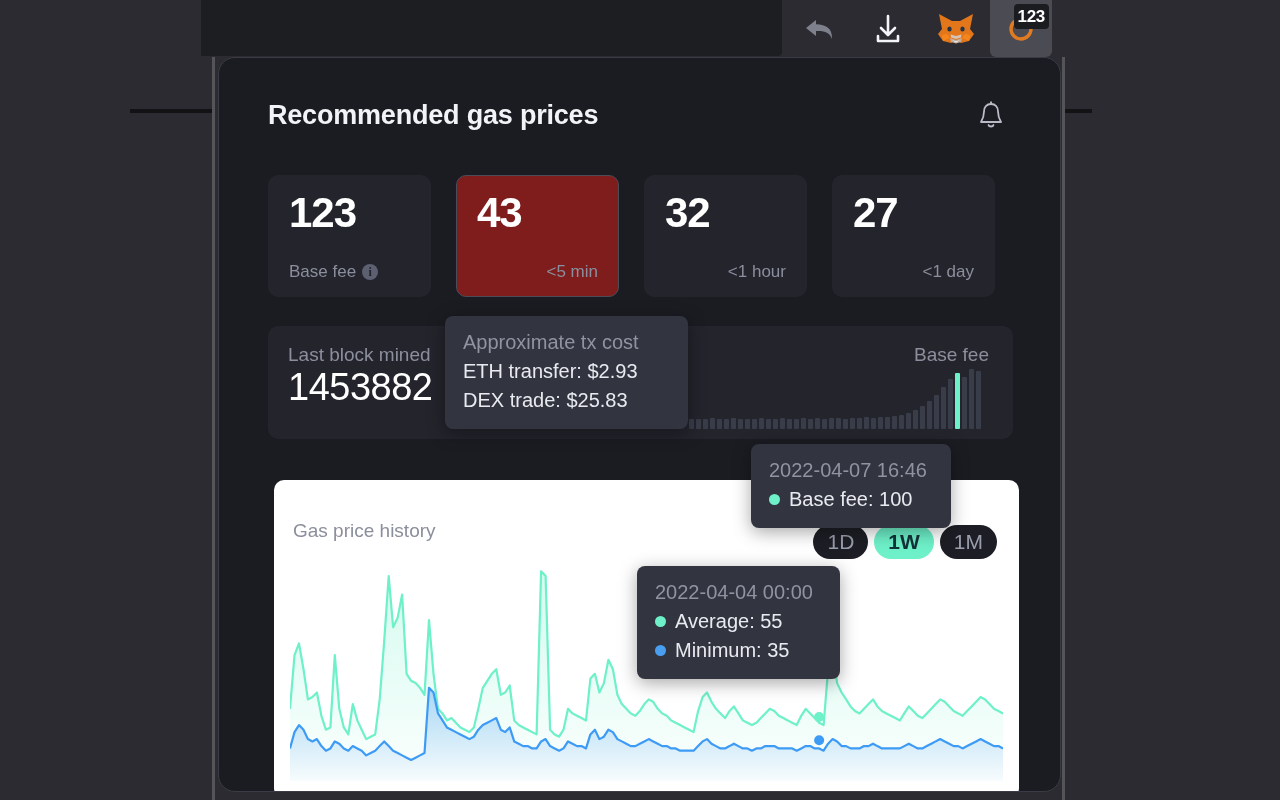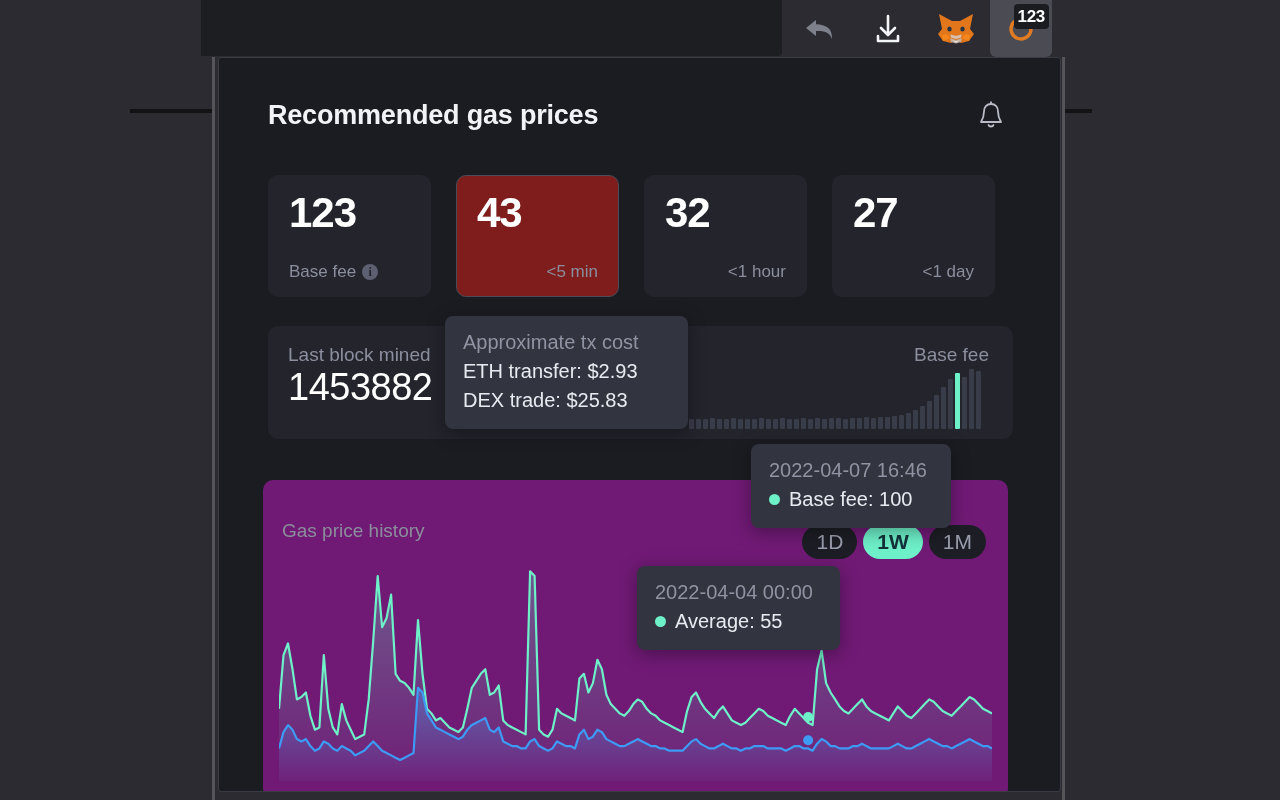--- a/index.html
+++ b/index.html
@@ -87,21 +87,21 @@
     position: absolute; left: 1062px; top: 57px; width: 3px; height: 743px;
     background: #545459;
   }
 
   
   .modal {
     position: absolute;
     left: 218px; top: 57px;
     width: 843px; height: 735px;
     background: #1b1c22;
-    border-radius: 3px;
+    border-radius: 17px;
     border: 1px solid #3a3b44;
     overflow: hidden;
   }
 
   .modal-header {
     position: absolute;
     left: 0; top: 0; width: 100%; height: 115px;
     display: flex; align-items: center;
     padding: 0 49px;
   }
@@ -174,23 +174,23 @@
     right: 18px; bottom: 10px;
     width: 306px; height: 68px;
     display: flex; align-items: flex-end; gap: 2px;
   }
   .spark .bar { width: 5px; background: #393c49; border-radius: 1px; }
   .spark .bar.hl { background: #6ef0c8; }
 
   
   .hist-panel {
     position: absolute;
-    left: 44px; top: 422px;
+    left: 55px; top: 422px;
     width: 745px; height: 318px;
-    background: #701a75;
+    background: #ffffff;
     border-radius: 10px;
     padding: 22px 22px 0 19px;
   }
   .hist-head { display: flex; align-items: center; }
   .hist-title { font-size: 19px; color: #8b8e9c; }
   .range-group { margin-left: auto; display: flex; gap: 6px; }
   .range-btn {
     min-width: 46px; height: 34px;
     border-radius: 17px;
     background: #1d1e25;
@@ -437,15 +437,19 @@
       <span>Base fee: 100</span>
     </div>
   </div>
 
   <div class="tooltip" id="tooltip-hist">
     <div class="tt-head">2022-04-04 00:00</div>
     <div class="tt-row">
       <span class="tt-dot" style="background: rgb(110, 240, 200);"></span>
       <span>Average: 55</span>
     </div>
+    <div class="tt-row">
+      <span class="tt-dot" style="background: rgb(74, 158, 240);"></span>
+      <span>Minimum: 35</span>
+    </div>
   </div>
 
 </div>
 
 </body></html>

